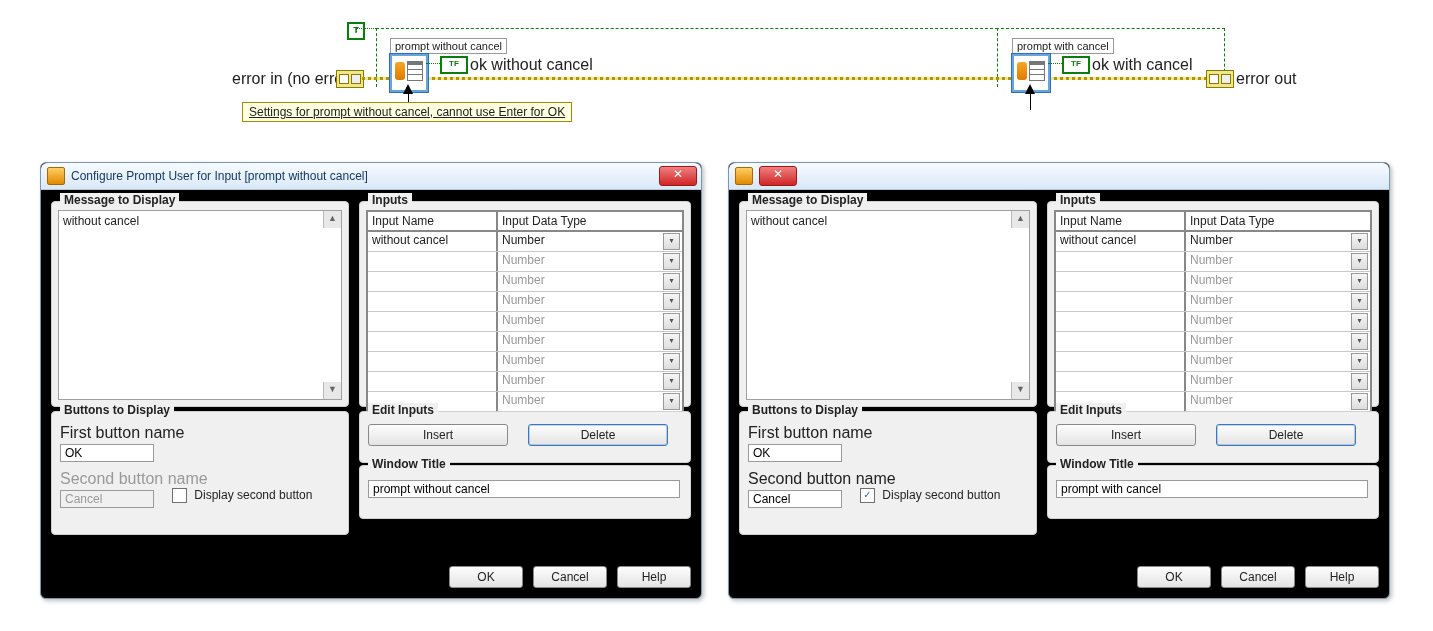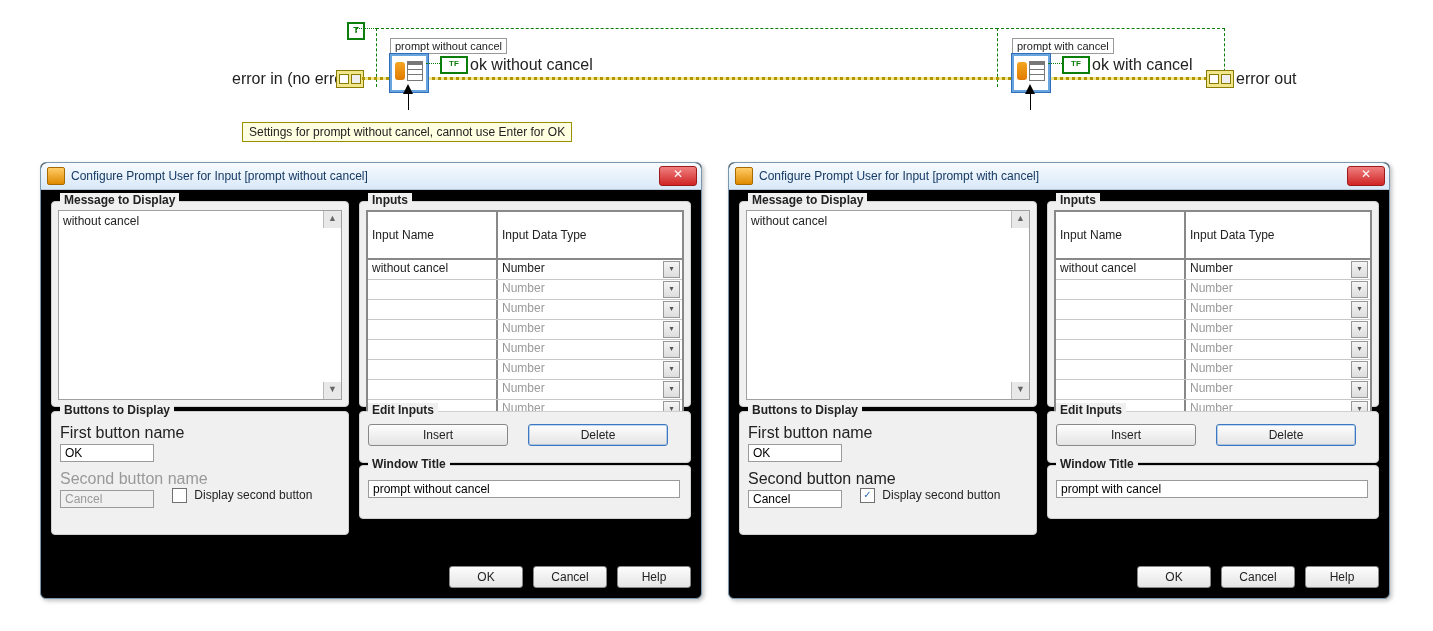--- a/index.html
+++ b/index.html
@@ -39,21 +39,21 @@
   .scroll-down{bottom:0;}
   .field-label{font-size:16px;color:#222;display:block;margin-bottom:2px;}
   .field-label.disabled{color:#999;}
   .textfield{height:18px;border:1px solid #9a9a9a;background:#fff;padding:1px 4px;font-size:12px;box-sizing:border-box;}
   .textfield.disabled{background:#f0f0f0;color:#999;}
   .checkbox{display:inline-block;width:13px;height:13px;border:1px solid #707070;background:#fff;vertical-align:middle;margin-right:4px;text-align:center;font-size:10px;line-height:11px;color:#2b6cb0;}
   .btn{display:inline-block;min-width:72px;height:22px;border:1px solid #888;border-radius:3px;background:linear-gradient(#fdfdfd,#e4e4e4);text-align:center;line-height:20px;font-size:12px;box-sizing:border-box;}
   .btn.blue{border-color:#3b78c4;box-shadow:0 0 0 1px rgba(59,120,196,.3) inset;}
   .tbl{position:absolute;left:6px;right:6px;top:8px;border:2px solid #888;background:#fff;}
   .tbl-head{display:flex;border-bottom:2px solid #888;}
-  .tbl-head div{padding:16px 4px;font-size:12px;background:#fff;}
+  .tbl-head div{padding:2px 4px;font-size:12px;background:#fff;}
   .tbl-row{display:flex;border-bottom:1px solid #c8c8c8;height:19px;}
   .col-name{width:120px;border-right:2px solid #888;}
   .col-type{flex:1;position:relative;}
   .cell{padding:1px 4px;font-size:12px;}
   .cell.dim{color:#9a9a9a;}
   .dd-arrow{position:absolute;right:2px;top:1px;width:15px;height:15px;border:1px solid #999;background:linear-gradient(#f5f5f5,#ddd);text-align:center;font-size:8px;line-height:13px;color:#555;}
   .footer-btns{position:absolute;right:0;bottom:0;display:flex;gap:10px;}
   .footer-btns .btn{min-width:74px;}
 </style>
 </head>
@@ -88,21 +88,21 @@
     <div class="vi-box" style="left:1012px;top:54px;"></div>
     <div class="wire-green" style="left:1048px;top:63px;width:14px;"></div>
     <div class="tf-ind" style="left:1062px;top:56px;">TF</div>
     <div class="term-text" style="left:1092px;top:56px;">ok with cancel</div>
 
     <div class="arrow-line" style="left:408px;top:90px;height:20px;"></div>
     <div class="arrow-up" style="left:403px;top:84px;"></div>
     <div class="arrow-line" style="left:1030px;top:90px;height:20px;"></div>
     <div class="arrow-up" style="left:1025px;top:84px;"></div>
 
-    <div class="comment" style="left:242px;top:122px;">Settings for prompt without cancel, cannot use Enter for OK</div>
+    <div class="comment" style="left:242px;top:102px;text-decoration:underline;">Settings for prompt without cancel, cannot use Enter for OK</div>
   </div>
 
   <div class="dlg" style="left:40px;top:162px;">
     <div class="titlebar">
       <span class="icon"></span>
       <span class="title-text">Configure Prompt User for Input [prompt without cancel]</span>
       <span class="close-btn">✕</span>
     </div>
     <div class="dlg-body">
 
@@ -196,21 +196,20 @@
         <span class="btn">OK</span>
         <span class="btn">Cancel</span>
         <span class="btn">Help</span>
       </div>
     </div>
   </div>
 
   <div class="dlg" style="left:728px;top:162px;">
     <div class="titlebar">
       <span class="icon"></span>
-      <span class="title-text">Configure Prompt User for Input [prompt with cancel]</span>
       <span class="close-btn">✕</span>
     </div>
     <div class="dlg-body">
       <div class="group" style="left:0;top:4px;width:296px;height:198px;">
         <div class="group-title">Message to Display</div>
         <div class="msg-area">
           <span class="msg-text">without cancel</span>
           <span class="scroll-up">▲</span>
           <span class="scroll-down">▼</span>
         </div>

